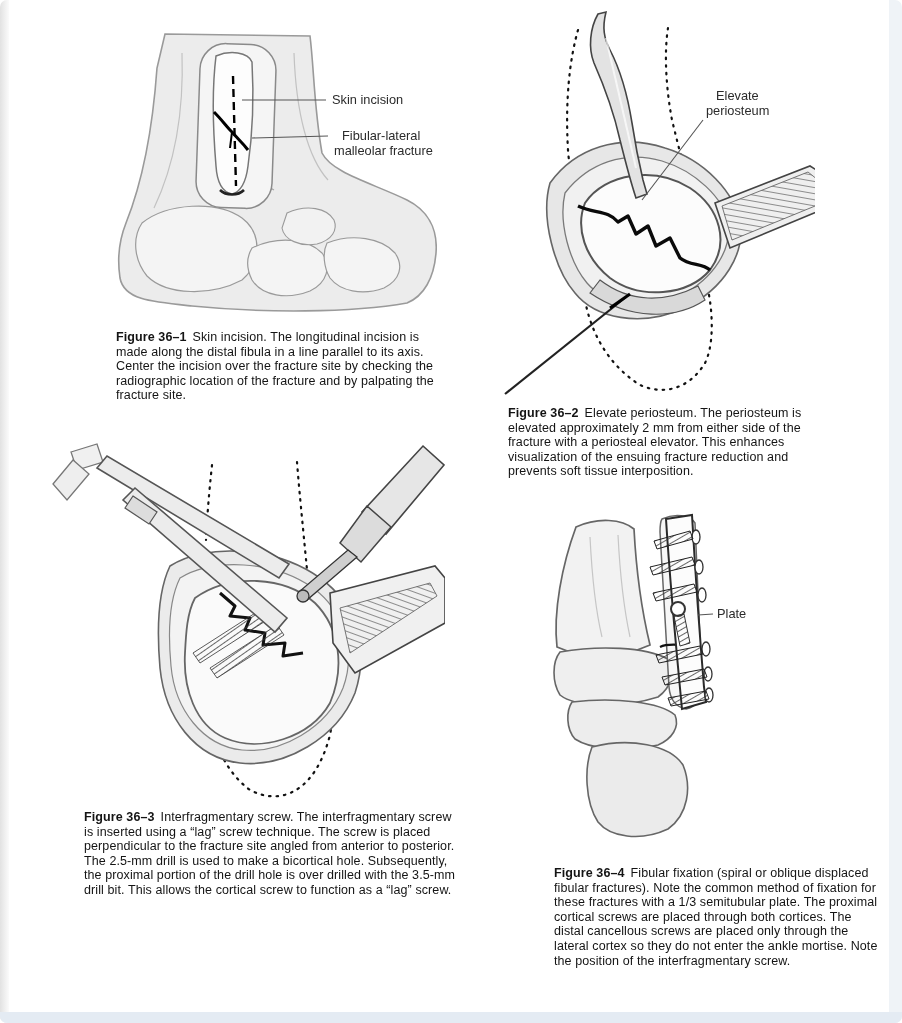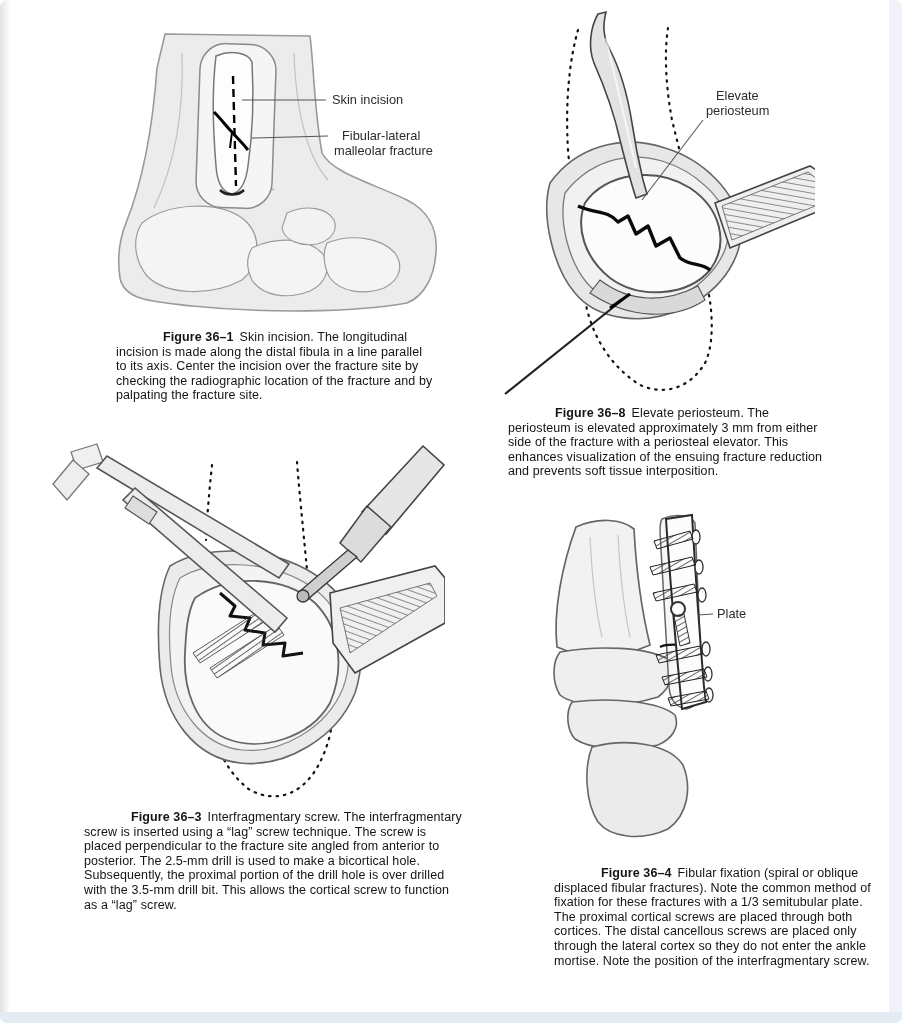--- a/index.html
+++ b/index.html
@@ -15,21 +15,21 @@
   .edge-left{position:absolute;left:0;top:0;width:9px;height:100%;
     background:linear-gradient(to right,#e2e2e2,#fbfbfb);}
   .edge-right{position:absolute;right:0;top:0;width:13px;height:100%;background:#eff3f7;}
   .edge-bottom{position:absolute;left:0;bottom:0;width:100%;height:11px;background:#e4ebf3;}
   .fig-svg{position:absolute;}
   .caption{
     position:absolute;
     font-size:12.5px;line-height:14.6px;color:#141414;
     letter-spacing:0.1px;
   }
-  .caption b{font-weight:bold;margin-right:6px;margin-left:47px;}
+  .caption b{font-weight:bold;margin-right:6px;}
   .pagenum{
     position:absolute;left:71px;top:991px;
     font-size:12px;font-weight:bold;letter-spacing:5px;color:#8b5cf6;margin-top:43px;
   }
   svg text{font-family:"Liberation Sans",sans-serif;font-size:12.8px;fill:#2b2b2b;}
 </style>
 </head>
 <body>
 
 <div id="page">
@@ -185,21 +185,21 @@
 
     <line x1="178" y1="118" x2="193" y2="117" stroke="#555" stroke-width="1.1"></line>
     <text x="197" y="121">Plate</text>
   </svg>
 
   <div class="caption" style="left:116px;top:330px;width:318px">
     <b>Figure 36–1</b><span>Skin incision. The longitudinal incision is made along the distal fibula in a line parallel to its axis. Center the incision over the fracture site by checking the radiographic location of the fracture and by palpating the fracture site.</span>
   </div>
 
   <div class="caption" style="left:508px;top:406px;width:322px">
-    <b>Figure 36–8</b><span>Elevate periosteum. The periosteum is elevated approximately 3 mm from either side of the fracture with a periosteal elevator. This enhances visualization of the ensuing fracture reduction and prevents soft tissue interposition.</span>
+    <b>Figure 36–2</b><span>Elevate periosteum. The periosteum is elevated approximately 2 mm from either side of the fracture with a periosteal elevator. This enhances visualization of the ensuing fracture reduction and prevents soft tissue interposition.</span>
   </div>
 
   <div class="caption" style="left:84px;top:810px;width:378px">
     <b>Figure 36–3</b><span>Interfragmentary screw. The interfragmentary screw is inserted using a “lag” screw technique. The screw is placed perpendicular to the fracture site angled from anterior to posterior. The 2.5-mm drill is used to make a bicortical hole. Subsequently, the proximal portion of the drill hole is over drilled with the 3.5-mm drill bit. This allows the cortical screw to function as a “lag” screw.</span>
   </div>
 
   <div class="caption" style="left:554px;top:866px;width:326px">
     <b>Figure 36–4</b><span>Fibular fixation (spiral or oblique displaced fibular fractures). Note the common method of fixation for these fractures with a 1/3 semitubular plate. The proximal cortical screws are placed through both cortices. The distal cancellous screws are placed only through the lateral cortex so they do not enter the ankle mortise. Note the position of the interfragmentary screw.</span>
   </div>
 

